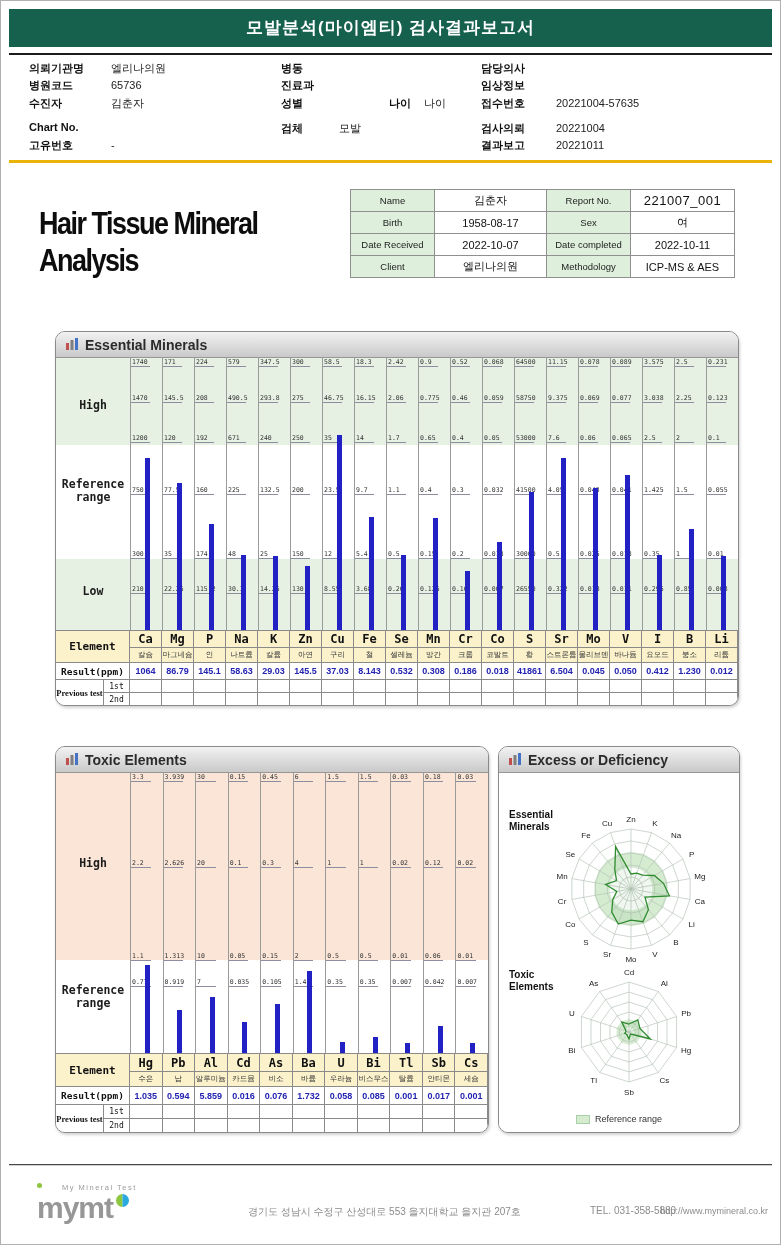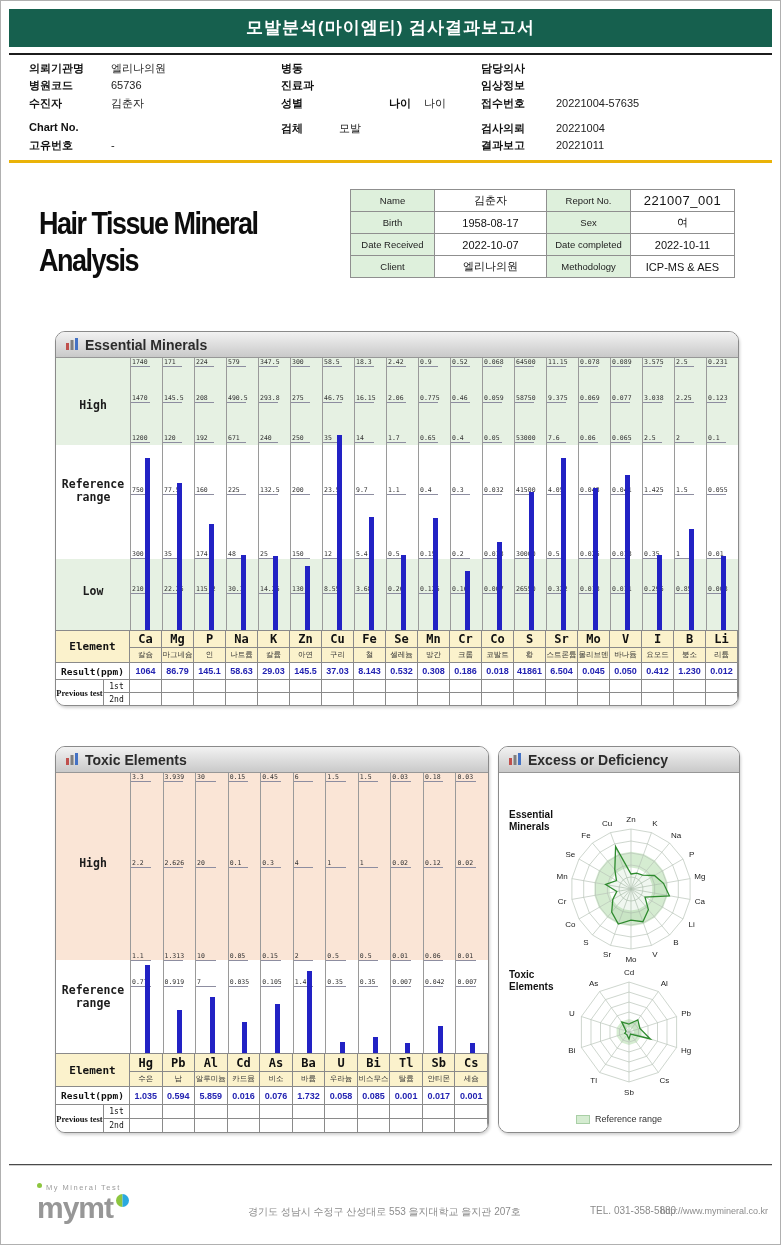--- a/index.html
+++ b/index.html
@@ -66,21 +66,21 @@
   .excess-body{position:relative;width:100%;height:359px;background:#fff;}
   .radar-side-label{position:absolute;left:10px;width:56px;font-size:10px;font-weight:bold;color:#111;line-height:12px;}
   .rlab{font-family:"Liberation Sans",sans-serif;font-size:8px;fill:#222;}
   .legend{position:absolute;left:0;right:0;display:flex;align-items:center;justify-content:center;gap:5px;}
   .legend .swatch{width:14px;height:9px;background:#d5ecd1;border:1px solid #a9cfa6;display:inline-block;}
   .legend .ltext{font-size:9px;color:#333;}
 
   
   .footer-divider{position:absolute;left:8px;right:8px;top:1163px;border-top:1px solid #4a4a4a;box-shadow:0 1px 0 #cfcfcf;}
   .brand{position:absolute;left:36px;top:1182px;}
-  .brand-tagline{font-size:7.5px;color:#9c9c9c;letter-spacing:1.5px;display:flex;align-items:flex-start;gap:4px;}
+  .brand-tagline{font-size:7.5px;color:#9c9c9c;letter-spacing:1.5px;display:flex;align-items:flex-start;gap:20px;}
   .brand-tagline .mini-dot{width:5px;height:5px;border-radius:50%;background:#8dc63f;display:inline-block;}
   .brand-word{font-size:30px;font-weight:bold;color:#979797;letter-spacing:-1px;line-height:32px;display:flex;align-items:flex-start;}
   .brand-word svg{margin-left:3px;margin-top:2px;}
   .footer-text{position:absolute;font-size:10px;color:#8b8b8b;white-space:nowrap;}
 </style>
 </head>
 <body>
 
 <div class="page">
 

